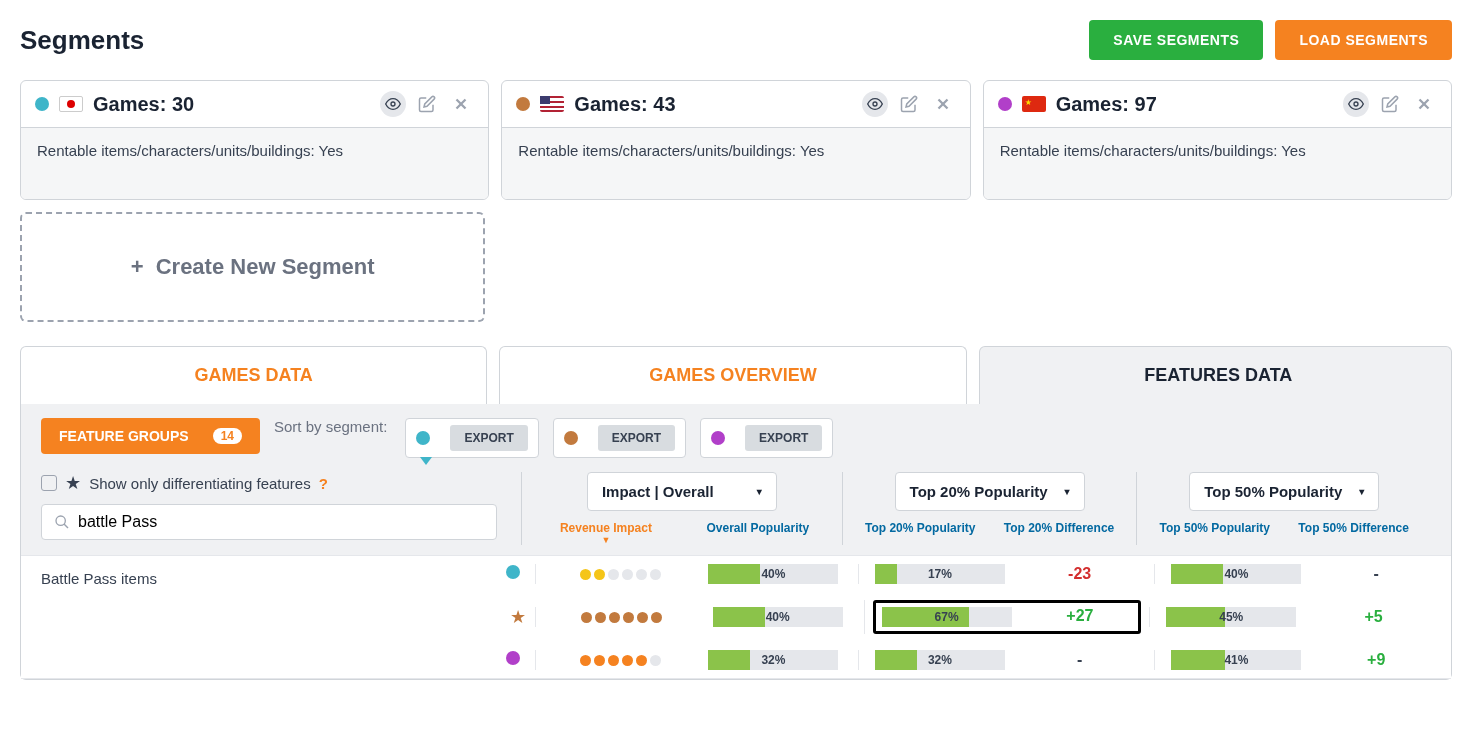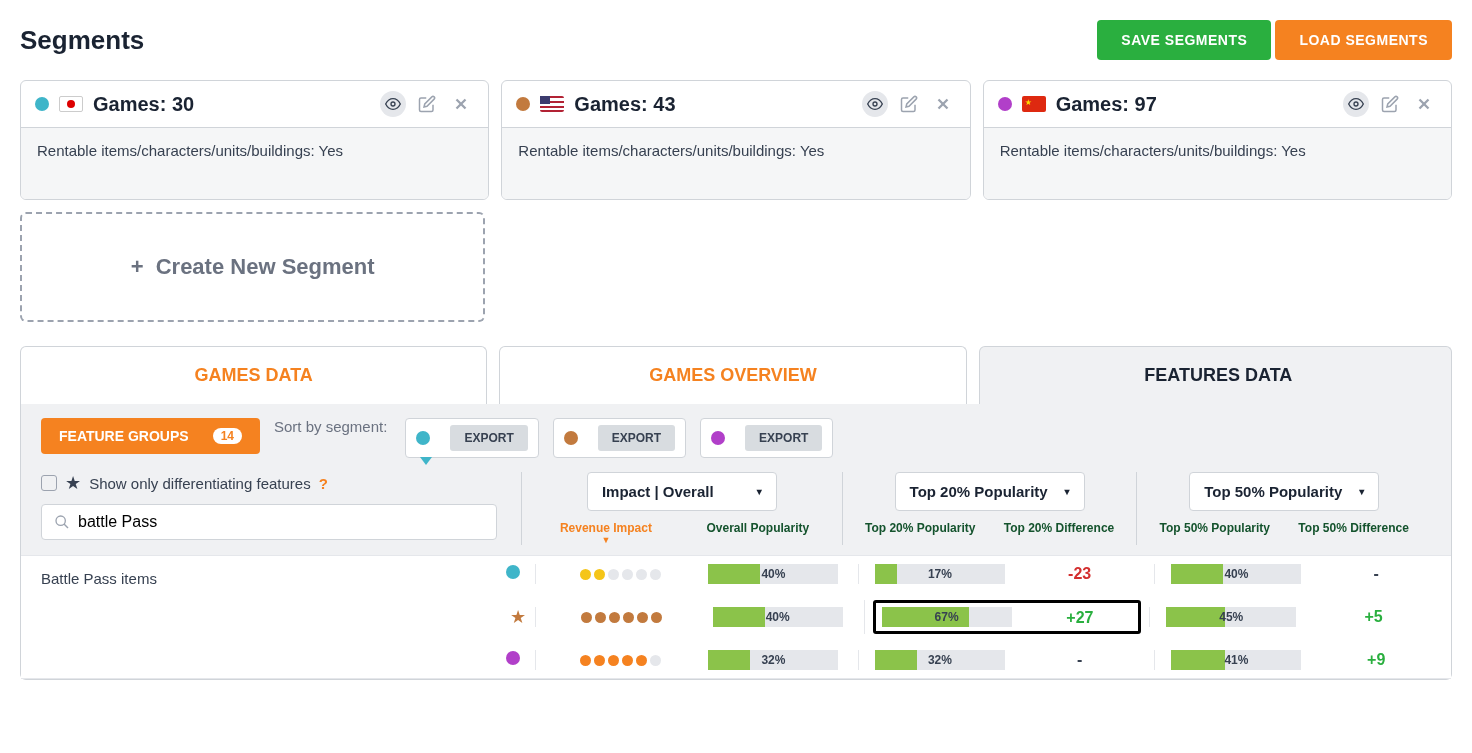--- a/index.html
+++ b/index.html
@@ -1,19 +1,19 @@
 <!DOCTYPE html>
 <html><head>
 <meta charset="utf-8">
 <style>
 * { box-sizing: border-box; margin: 0; padding: 0; }
 body { font-family: -apple-system, BlinkMacSystemFont, "Segoe UI", Arial, sans-serif; background: #fff; color: #1a2332; padding: 20px; }
 .header-row { display: flex; justify-content: space-between; align-items: center; margin-bottom: 20px; }
 .page-title { font-size: 26px; font-weight: 800; color: #1a2332; }
-.header-buttons { display: flex; gap: 4px; }
+.header-buttons { display: flex; gap: 12px; }
 .btn { border: none; padding: 12px 24px; font-weight: 800; font-size: 14px; color: #fff; border-radius: 4px; cursor: pointer; letter-spacing: 0.5px; }
 .btn-green { background: #2aaf3f; }
 .btn-orange { background: #f58220; }
 .segments-row { display: flex; gap: 12px; margin-bottom: 12px; }
 .segment-card { flex: 1; border: 1px solid #d0d4d9; border-radius: 6px; overflow: hidden; background: #fff; }
 .segment-header { display: flex; align-items: center; padding: 10px 14px; border-bottom: 1px solid #d0d4d9; }
 .color-dot { width: 14px; height: 14px; border-radius: 50%; margin-right: 10px; }
 .dot-blue { background: #3fb5c9; }
 .dot-brown { background: #c27a3e; }
 .dot-purple { background: #b13fc9; }
@@ -51,21 +51,21 @@
 .left-col { width: 480px; }
 .show-diff { display: flex; align-items: center; gap: 8px; font-size: 15px; color: #374151; margin-bottom: 10px; }
 .show-diff .q { color: #f58220; font-weight: 700; }
 .search-box { display: flex; align-items: center; background: #fff; border: 1px solid #d0d4d9; border-radius: 4px; padding: 8px 12px; width: 456px; }
 .search-box input { border: none; outline: none; font-size: 16px; flex: 1; background: transparent; }
 .col-group { flex: 1; border-left: 1px solid #d0d4d9; padding: 0 16px; }
 .col-group.first { flex: 1.1; }
 .dropdown { background: #fff; border: 1px solid #d0d4d9; border-radius: 4px; padding: 10px 14px; font-weight: 700; font-size: 15px; display: flex; align-items: center; justify-content: space-between; cursor: pointer; margin: 0 auto 10px auto; width: 190px; }
 .dropdown .caret { font-size: 10px; }
 .sub-headers { display: flex; gap: 16px; }
-.sub-header { flex: 1; font-size: 12px; font-weight: 800; color: #14532d; text-align: center; }
+.sub-header { flex: 1; font-size: 12px; font-weight: 800; color: #0369a1; text-align: center; }
 .sub-header.active { color: #f58220; position: relative; }
 .sub-header.active::after { content: "▼"; display: block; font-size: 9px; color: #f58220; }
 .data-row { display: flex; background: #fff; border-top: 1px solid #e5e7eb; border-bottom: 1px solid #e5e7eb; }
 .feature-name { width: 480px; padding: 14px 20px; font-size: 15px; color: #374151; }
 .data-cells { flex: 1; display: flex; flex-direction: column; }
 .data-line { display: flex; align-items: center; padding: 8px 0; }
 .marker-col { width: 34px; text-align: center; }
 .star-marker { color: #c27a3e; font-size: 18px; }
 .cell-group { flex: 1; display: flex; border-left: 1px solid #e5e7eb; padding: 0 16px; gap: 16px; align-items: center; }
 .cell-group.first { flex: 1.1; }
@@ -75,21 +75,21 @@
 .idot.yellow { background: #f5c518; }
 .idot.orange { background: #f58220; }
 .idot.brown { background: #c27a3e; }
 .progress { width: 130px; height: 20px; background: #e5e7eb; position: relative; font-size: 12px; font-weight: 700; text-align: center; line-height: 20px; color: #374151; }
 .progress-fill { position: absolute; top: 0; left: 0; bottom: 0; background: #8bc34a; }
 .progress-text { position: relative; z-index: 1; }
 .diff-val { font-weight: 800; font-size: 16px; }
 .diff-pos { color: #2aaf3f; }
 .diff-neg { color: #d32f2f; }
 .diff-neutral { color: #374151; }
-.highlight-box { border: 3px solid #000; border-radius: 3px; padding: 4px 6px; display: flex; gap: 16px; align-items: flex-end; width: 100%; }
+.highlight-box { border: 3px solid #000; border-radius: 3px; padding: 4px 6px; display: flex; gap: 16px; align-items: flex-start; width: 100%; }
 .checkbox { width: 16px; height: 16px; border: 1px solid #9ca3af; border-radius: 3px; }
 .star-outline { color: #374151; font-size: 18px; }
 svg { display: block; }
 </style>
 </head>
 <body>
 
 <div class="header-row">
   <div class="page-title">Segments</div>
   <div class="header-buttons">

